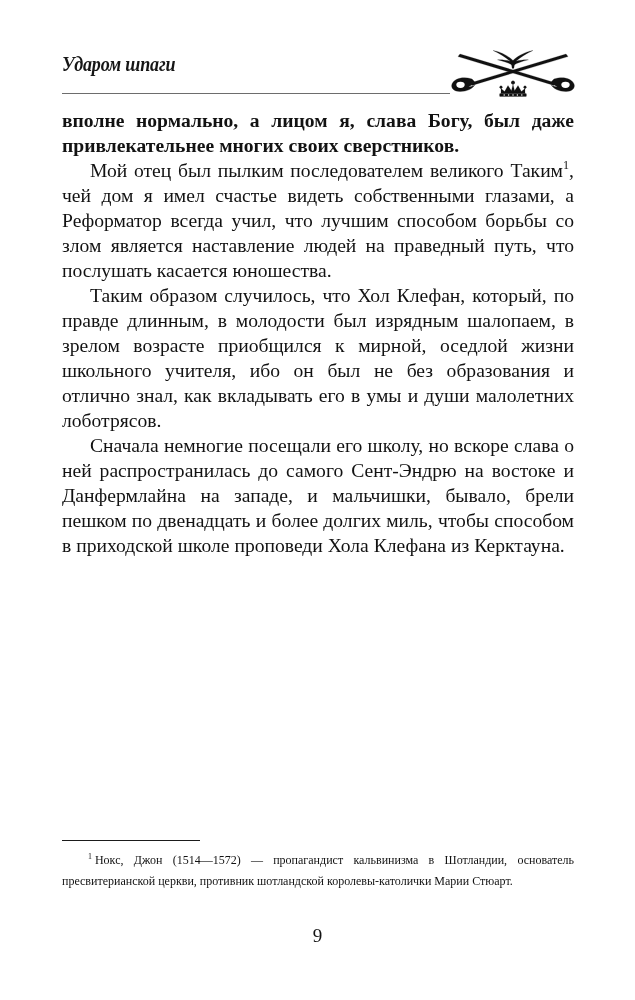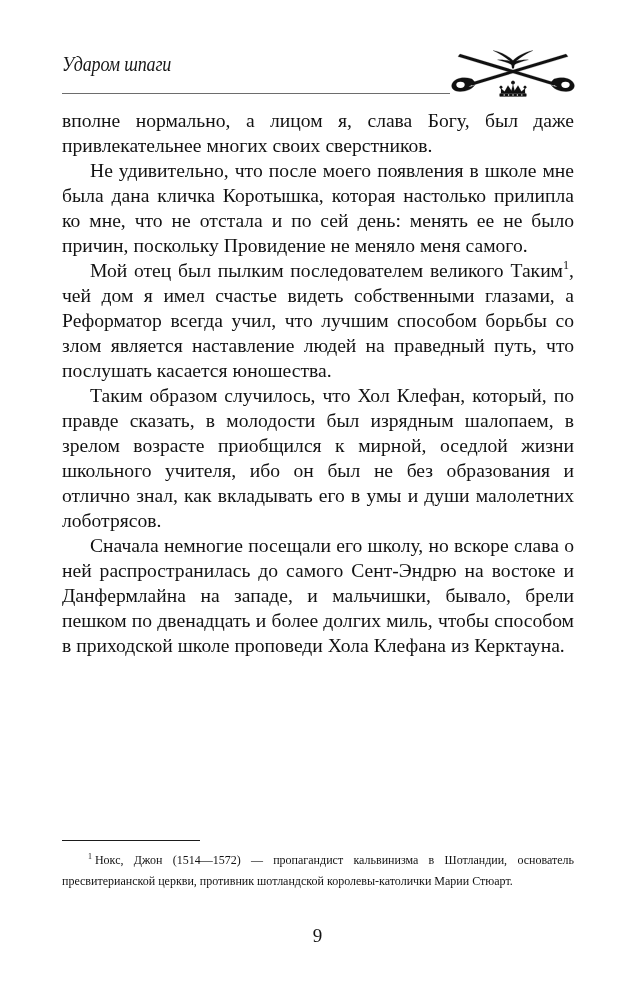--- a/index.html
+++ b/index.html
@@ -24,20 +24,21 @@
     box-sizing: border-box;
   }
 
   
   .page-header {
     position: absolute;
     left: 62px;
     top: 52px;
     width: 513px;
     height: 46px;
+    font-weight: bold;
   }
   .running-head {
     position: absolute;
     left: 0;
     top: 0;
     font-family: "Liberation Serif", "DejaVu Serif", serif;
     font-style: italic;
     font-size: 21px;
     line-height: 24px;
     letter-spacing: -0.2px;
@@ -76,20 +77,21 @@
     font-size: 19.6px;
     line-height: 25px;
     text-align: justify;
     text-justify: inter-word;
     text-indent: 28px;
     hyphens: manual;
     word-spacing: 0.1px;
   }
   .body-text p.first {
     text-indent: 0;
+    font-weight: bold;
   }
   .body-text p:last-child {
     text-align-last: left;
   }
   sup.fn-ref {
     font-size: 0.62em;
     vertical-align: super;
     line-height: 0;
   }
 
@@ -180,23 +182,22 @@
             <circle cx="69.4" cy="46.9" r="0.75"></circle>
             <circle cx="73.8" cy="46.9" r="0.75"></circle>
           </g>
         </g>
       </svg>
     </div>
   </div>
 
   <div class="body-text">
     <p class="first">вполне нормально, а лицом я, слава Богу, был даже привлекательнее многих своих сверстников.</p>
-    <p>Не удивительно, что после моего появления в школе мне была дана кличка Коротышка, которая настолько прилипла ко мне, что не отстала и по сей день: менять ее не было причин, поскольку Провидение не меняло меня самого.</p>
     <p><span>Мой отец был пылким последователем великого Таким</span><sup class="fn-ref">1</sup><span>, чей дом я имел счастье видеть собственными глазами, а Реформатор всегда учил, что лучшим способом борьбы со злом является наставление людей на праведный путь, что послушать касается юношества.</span></p>
-    <p>Таким образом случилось, что Хол Клефан, который, по правде сказать, в молодости был изрядным шалопаем, в зрелом возрасте приобщился к мирной, оседлой жизни школьного учителя, ибо он был не без образования и отлично знал, как вкладывать его в умы и души малолетних лоботрясов.</p>
+    <p>Таким образом случилось, что Хол Клефан, который, по правде длинным, в молодости был изрядным шалопаем, в зрелом возрасте приобщился к мирной, оседлой жизни школьного учителя, ибо он был не без образования и отлично знал, как вкладывать его в умы и души малолетних лоботрясов.</p>
     <p>Сначала немногие посещали его школу, но вскоре слава о ней распространилась до самого Сент-Эндрю на востоке и Данфермлайна на западе, и мальчишки, бывало, брели пешком по двенадцать и более долгих миль, чтобы способом в приходской школе проповеди Хола Клефана из Керктауна.</p>
   </div>
 
   <div class="footnote">
     <div class="footnote-rule"></div>
     <p class="footnote-text"><sup>1</sup><span>Нокс, Джон (1514—1572) — пропагандист кальвинизма в Шотландии, основатель пресвитерианской церкви, противник шотландской королевы-католички Марии Стюарт.</span></p>
   </div>
 
   <div class="folio">9</div>
 

